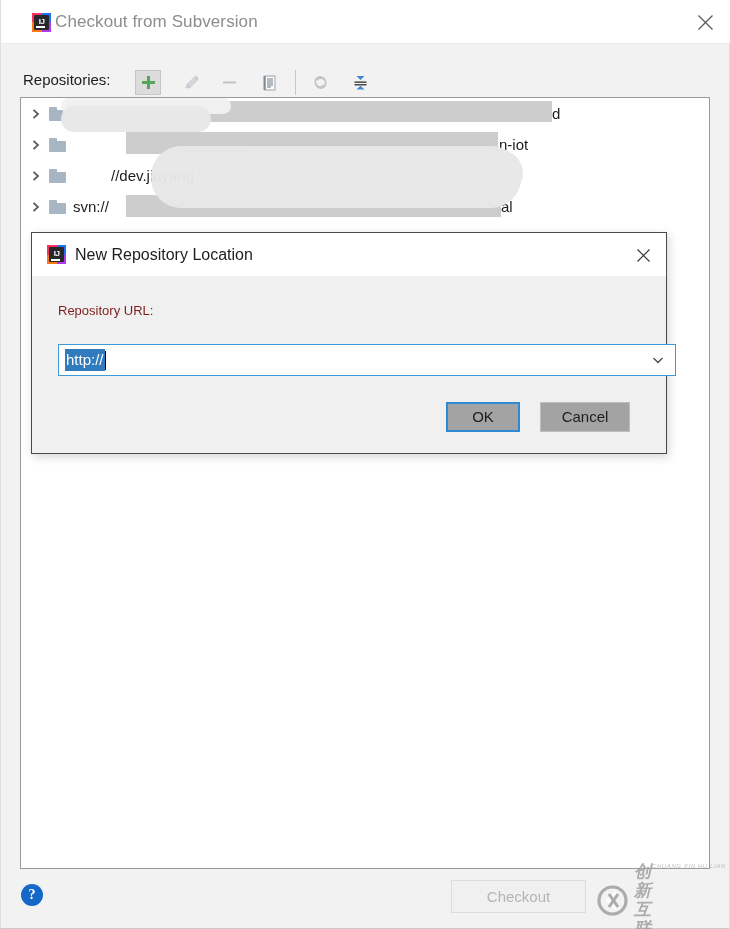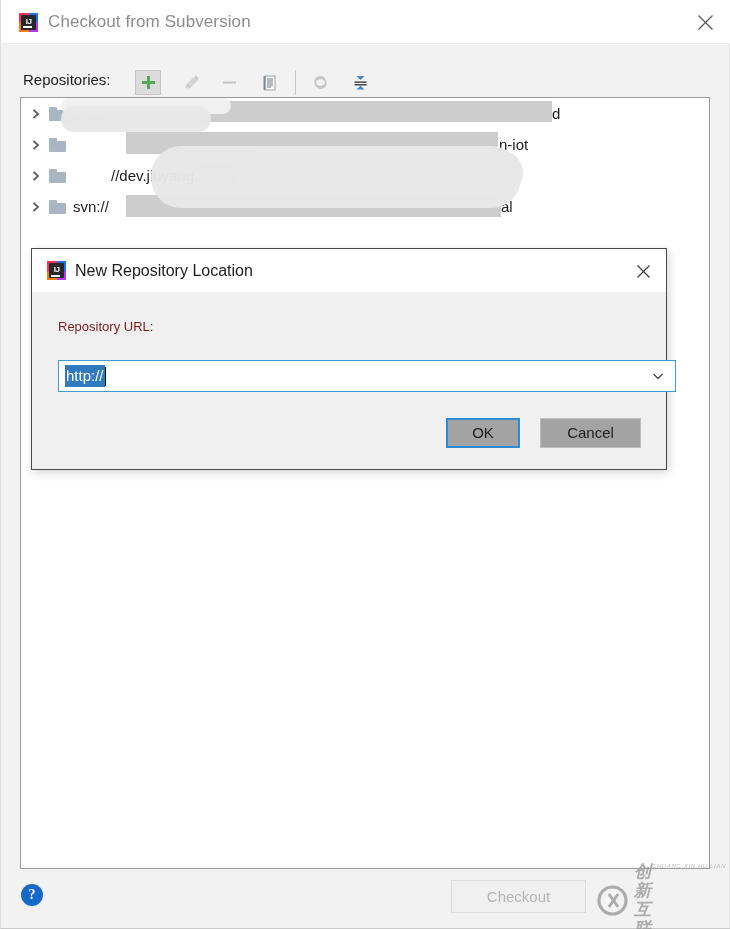--- a/index.html
+++ b/index.html
@@ -34,25 +34,25 @@
     position: absolute;
     left: 0; top: 0;
     width: 730px;
     height: 44px;
     background: #ffffff;
     border-bottom: 1px solid #eaeaea;
     box-sizing: border-box;
   }
   #title-bar-inner {
     position: absolute;
-    left: 18px; top: 0;
+    left: 31px; top: 0;
     height: 44px;
     display: flex;
     align-items: center;
-    gap: 10px;
+    gap: 4px;
   }
   .ij-logo {
     width: 19px;
     height: 19px;
     position: relative;
     flex: 0 0 auto;
   }
   .ij-logo .q {
     position: absolute;
     width: 50%;
@@ -304,21 +304,21 @@
     color: #b0b0b0;
     letter-spacing: 0.6px;
     line-height: 9px;
     white-space: nowrap;
   }
 
   
   #modal-dialog {
     position: absolute;
     left: 30px;
-    top: 248px;
+    top: 232px;
     width: 636px;
     height: 222px;
     background: #f0f0f0;
     border: 1px solid #4a4a4a;
     box-sizing: border-box;
     box-shadow: 2px 3px 9px rgba(0,0,0,0.16);
   }
   #dlg-title-bar {
     position: absolute;
     left: 0; top: 0;
@@ -425,21 +425,21 @@
     pointer-events: auto;
   }
   #dlg-ok {
     left: 414px;
     width: 74px;
     border: 2px solid #2f8ad6;
     line-height: 26px;
   }
   #dlg-cancel {
     left: 508px;
-    width: 101px;
+    width: 90px;
     border: 1px solid #bebebe;
     line-height: 28px;
   }
 </style>
 </head>
 <body>
 
 <div id="app-window">
 
   <div id="title-bar">

